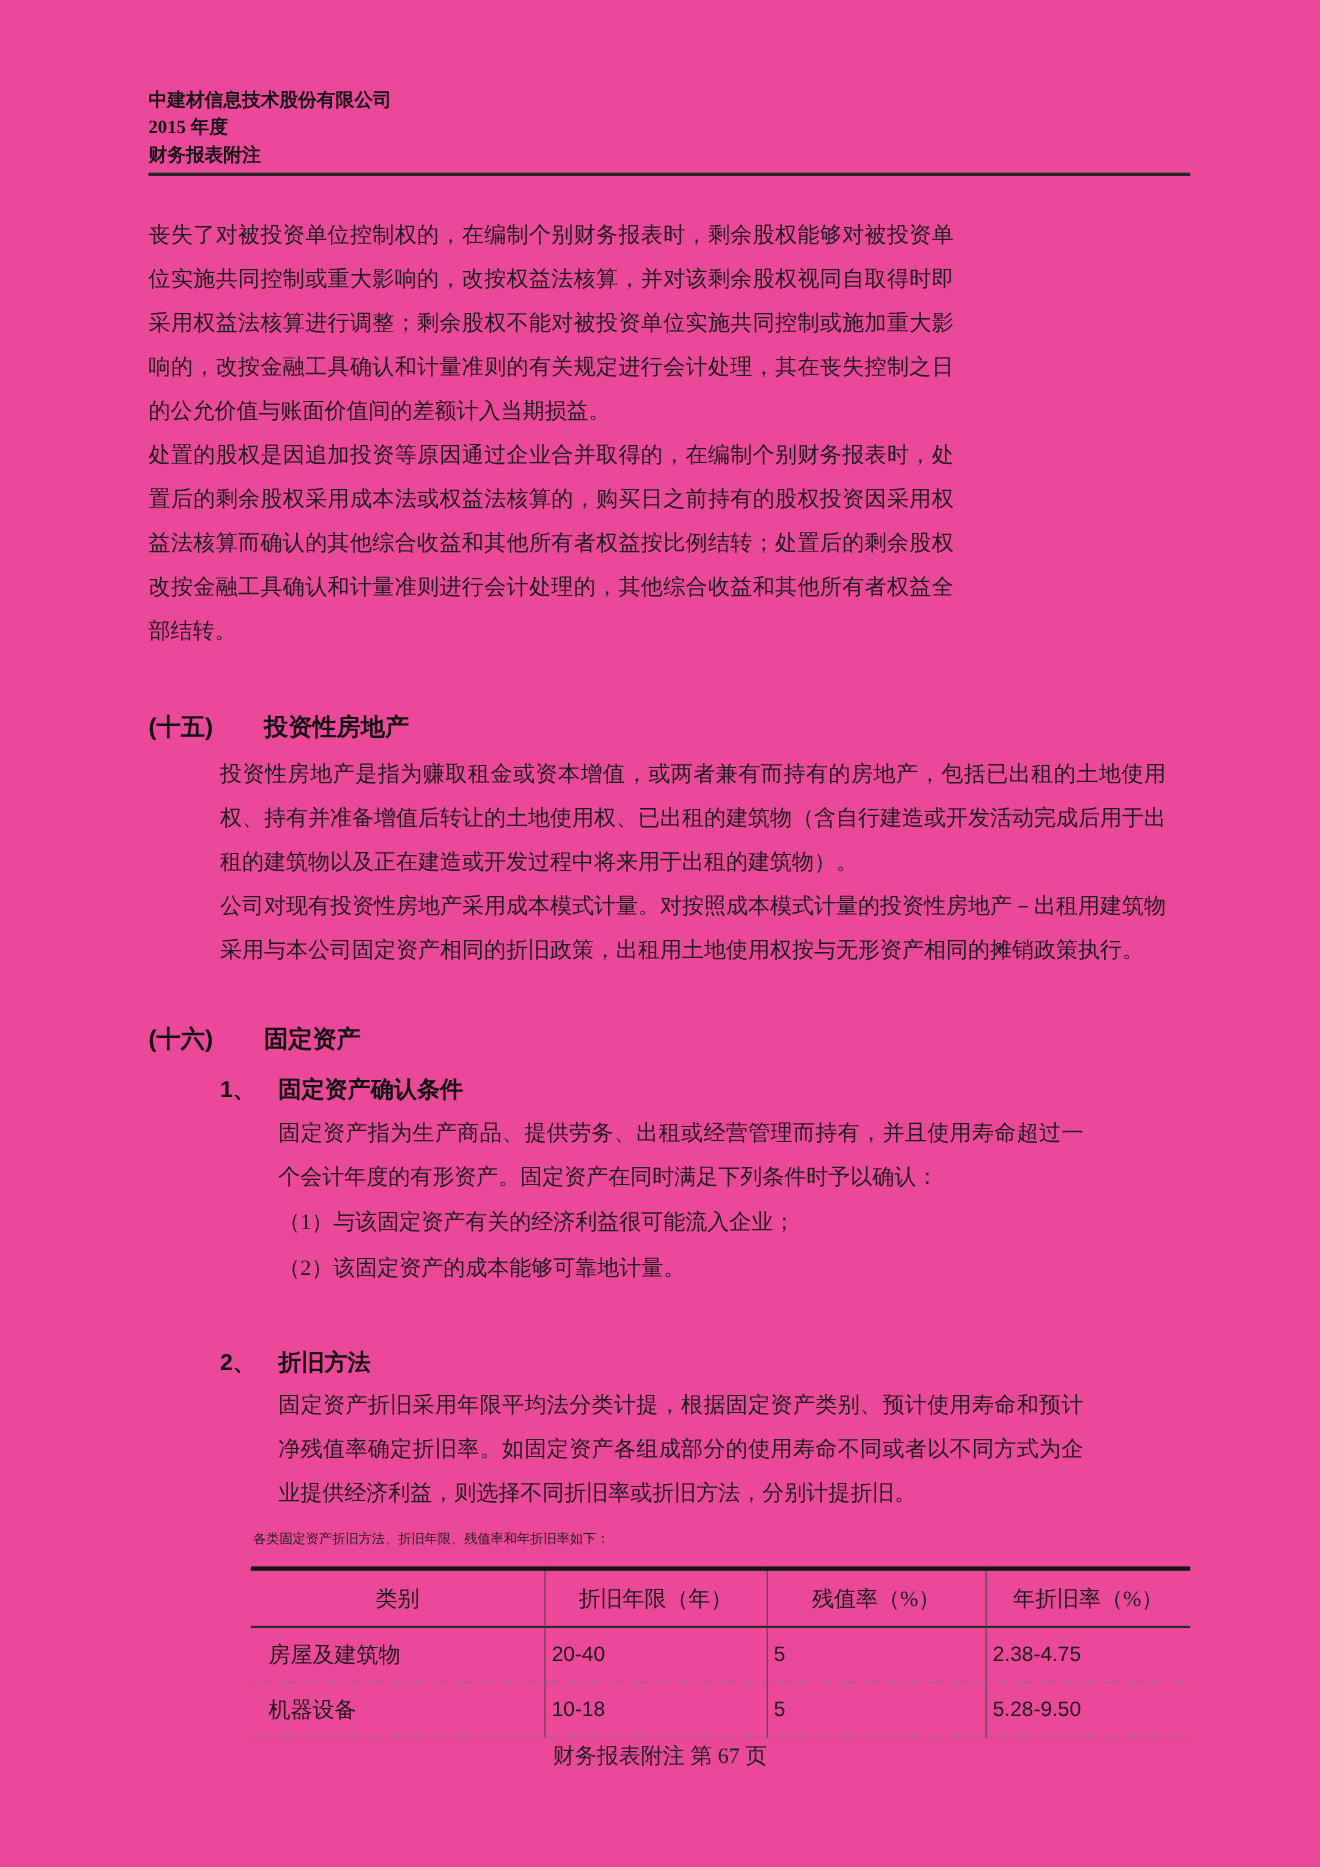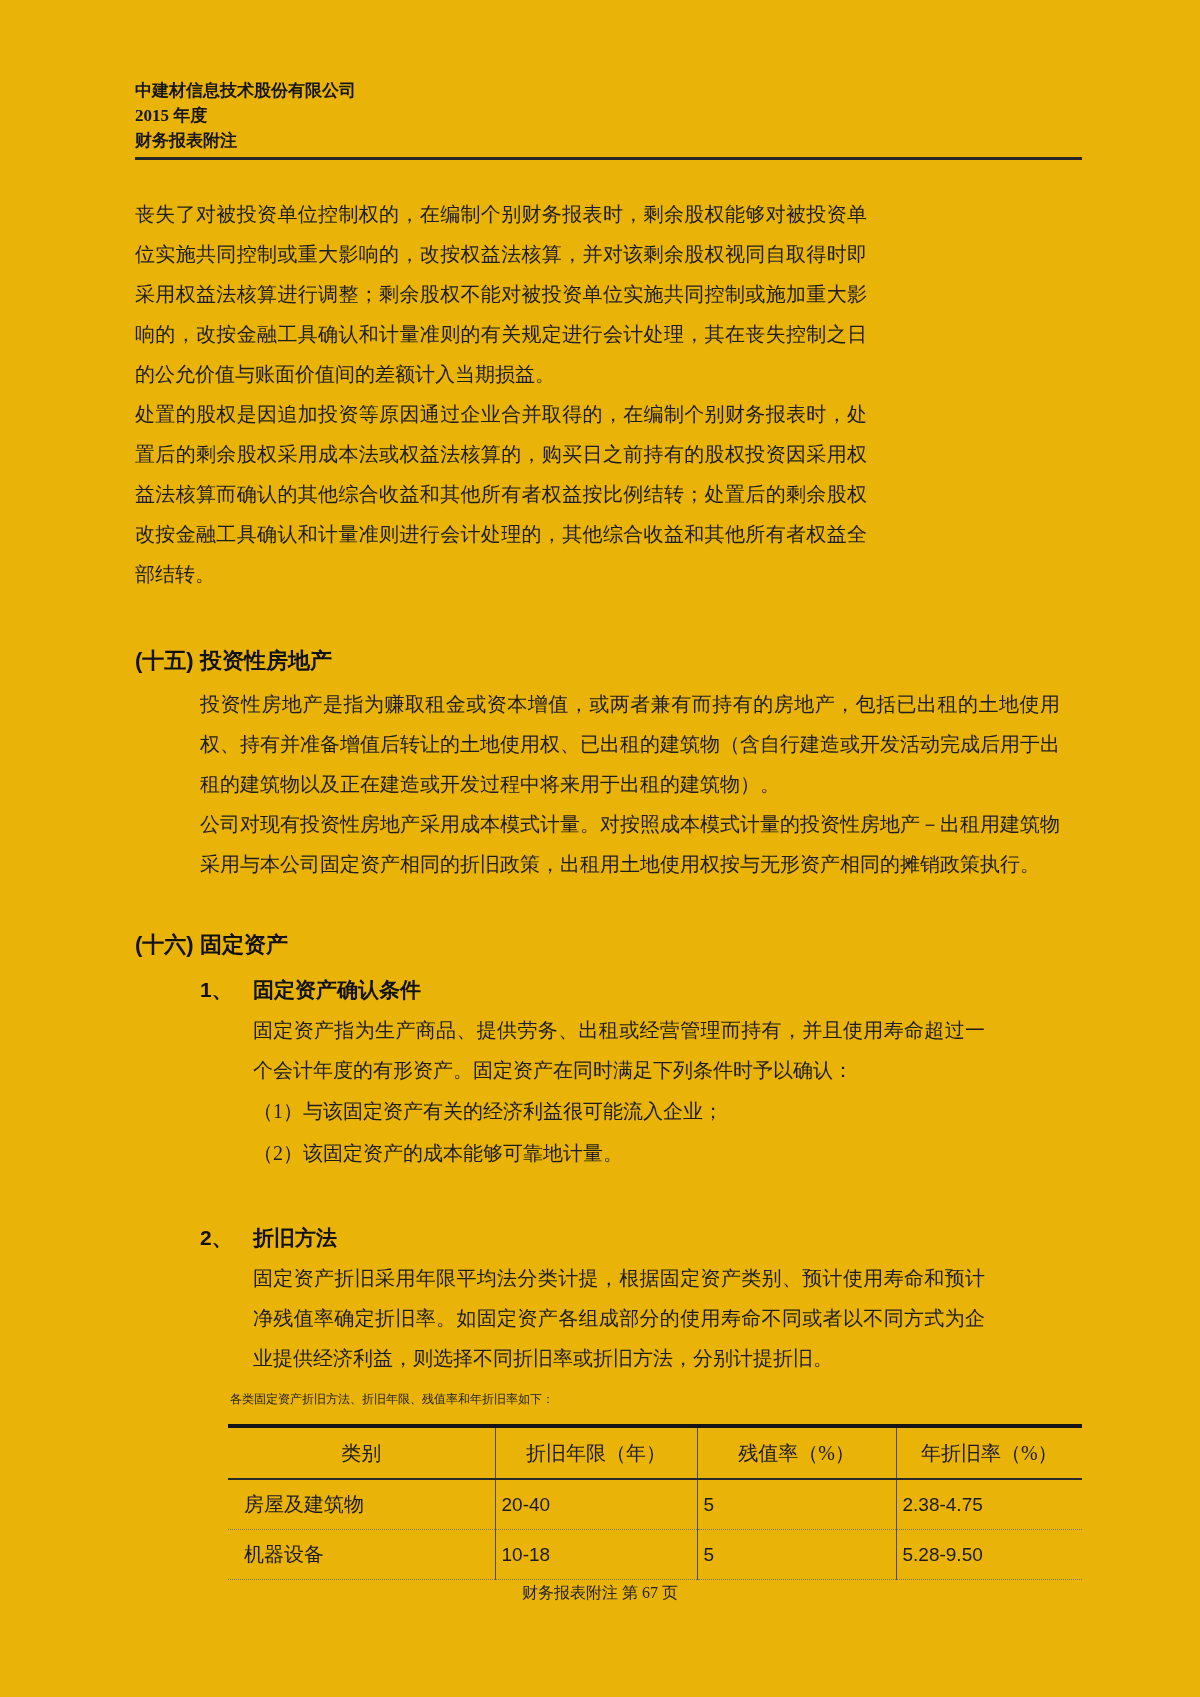--- a/index.html
+++ b/index.html
@@ -1,39 +1,39 @@
 <!DOCTYPE html>
 <html><head>
 <meta charset="utf-8">
 <style>
   html,body{margin:0;padding:0;background:#ffffff;}
   .page{
     position:relative;
     width:1200px;height:1697px;
-    background:#eab308;
+    background:#ec4899;
     color:#1d1d1d;
     font-family:"Liberation Serif","DejaVu Serif",serif;
     box-sizing:border-box;
     padding:78px 118px 0 135px;
     overflow:hidden;
   }
   
   .doc-header{font-size:17px;line-height:25px;font-weight:600;color:#151515;}
   .header-rule{border-bottom:3px solid #262626;margin-top:4px;width:947px;}
   
   .para{
     font-size:20px;line-height:40px;
     text-align:justify;
     color:#1c1c1c;
   }
   .intro-block{width:732px;margin-top:34px;}
   .sec-heading{
     display:flex;align-items:baseline;
     font-family:"Liberation Sans","DejaVu Sans",sans-serif;
-    font-weight:bold;font-size:22px;color:#111;
+    font-weight:bold;font-size:22px;color:#111;gap:40px;
   }
   .sec-heading .sec-num{width:65px;flex:0 0 auto;}
   .sec15{margin-top:52px;}
   .sec15-body{margin-left:65px;width:860px;margin-top:8px;}
   .sec16{margin-top:46px;}
   .sub-heading{
     display:flex;align-items:baseline;
     font-family:"Liberation Sans","DejaVu Sans",sans-serif;
     font-weight:bold;font-size:21px;color:#111;
     margin-left:65px;margin-top:16px;
@@ -63,21 +63,21 @@
   table.dep-table th+th, table.dep-table td+td{border-left:1px solid #4a4a4a;}
   table.dep-table td.cat-cell{text-align:left;padding-left:16px;}
   table.dep-table td.num-cell{font-family:"Liberation Sans","DejaVu Sans",sans-serif;font-size:19px;}
   .col-cat{width:267px;}
   .col-life{width:202px;}
   .col-residual{width:199px;}
   .col-rate{width:186px;}
   
   .doc-footer{
     position:absolute;left:0;right:0;top:1583px;
-    text-align:center;font-size:16px;color:#222;
+    text-align:center;font-size:20px;color:#222;
   }
 </style>
 </head>
 <body>
 
 <div class="page">
 
   <div class="doc-header">
     <div>中建材信息技术股份有限公司</div>
     <div>2015 年度</div>

